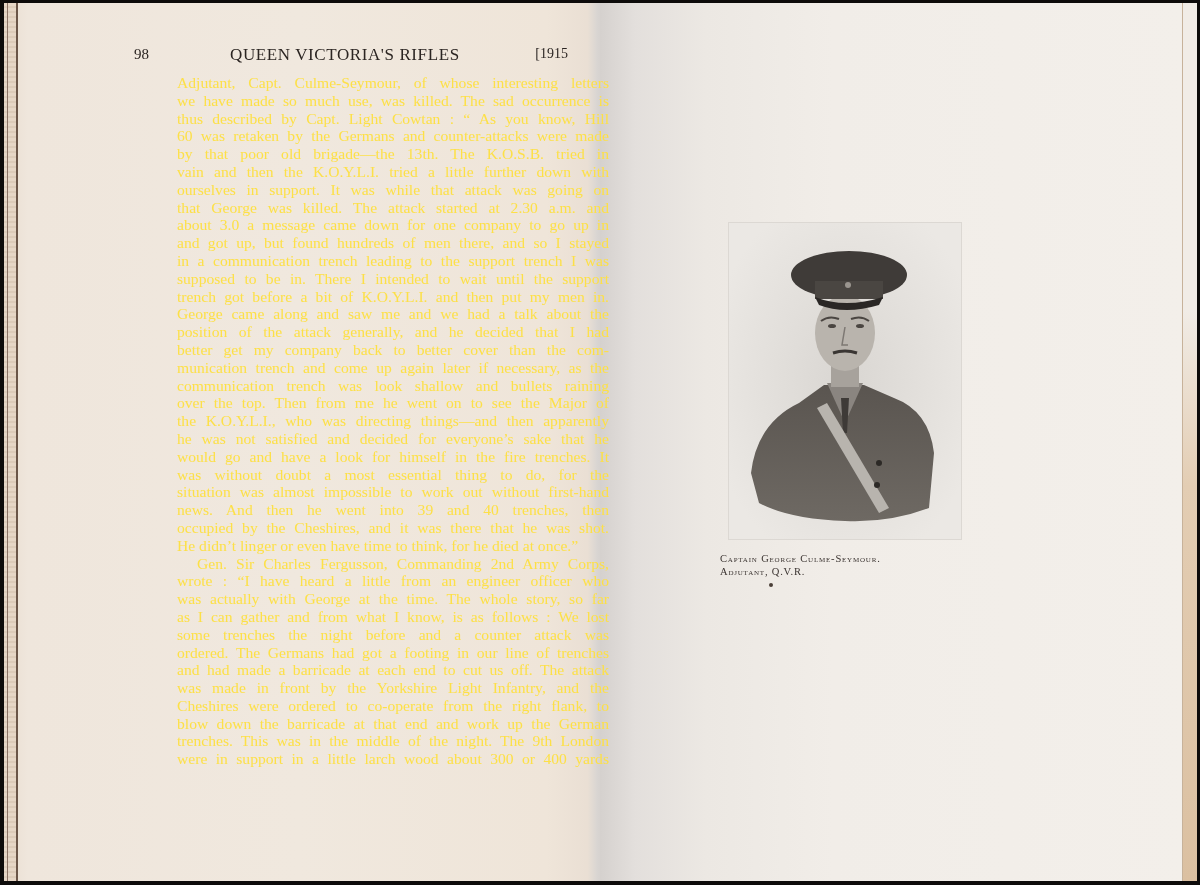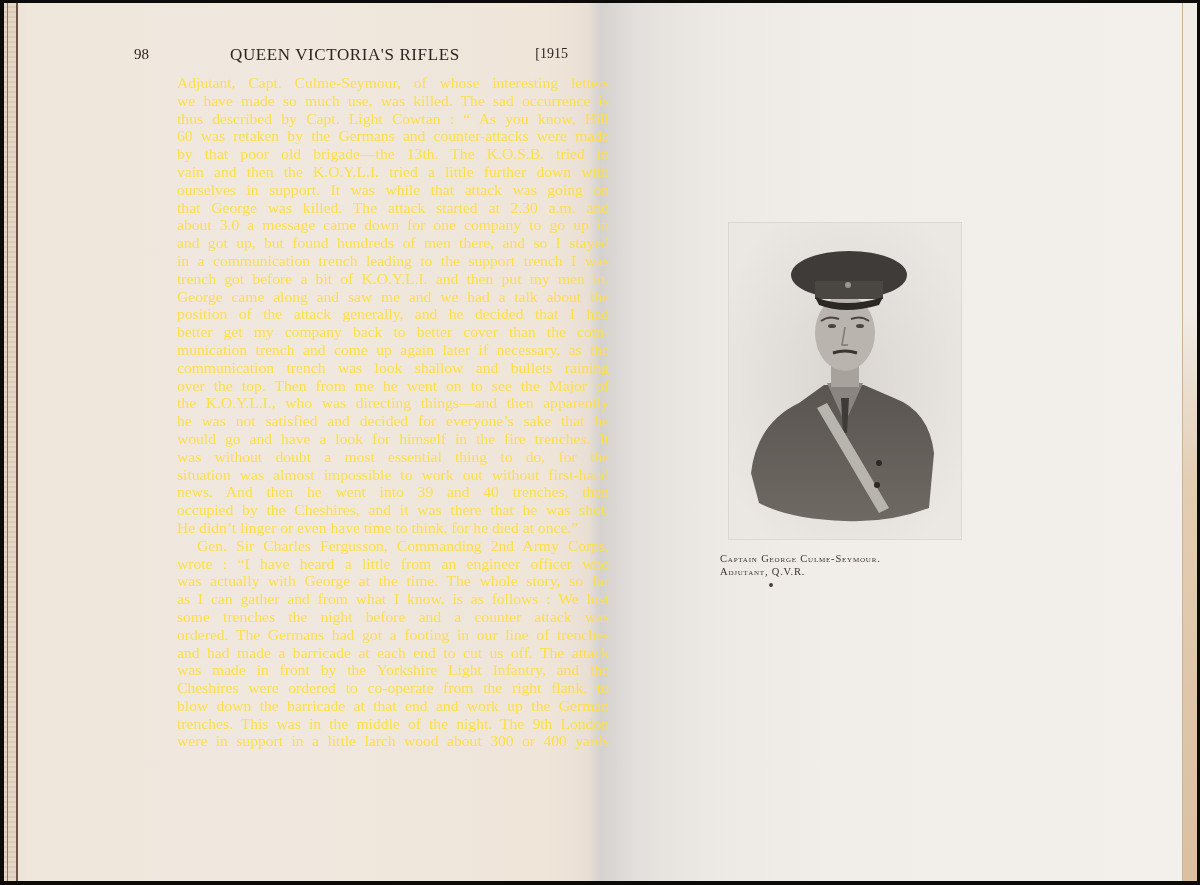--- a/index.html
+++ b/index.html
@@ -103,20 +103,21 @@
     <span class="line">we have made so much use, was killed.  The sad occurrence is</span>
     <span class="line">thus described by Capt. Light Cowtan :  “ As you know, Hill</span>
     <span class="line">60 was retaken by the Germans and counter-attacks were made</span>
     <span class="line">by that poor old brigade—the 13th.  The K.O.S.B. tried in</span>
     <span class="line">vain and then the K.O.Y.L.I. tried a little further down with</span>
     <span class="line">ourselves in support.  It was while that attack was going on</span>
     <span class="line">that George was killed.  The attack started at 2.30 a.m. and</span>
     <span class="line">about 3.0 a message came down for one company to go up in</span>
     <span class="line">and got up, but found hundreds of men there, and so I stayed</span>
     <span class="line">in a communication trench leading to the support trench I was</span>
+    <span class="line">supposed to be in.  There I intended to wait until the support</span>
     <span class="line">trench got before a bit of K.O.Y.L.I. and then put my men in.</span>
     <span class="line">George came along and saw me and we had a talk about the</span>
     <span class="line">position of the attack generally, and he decided that I had</span>
     <span class="line">better get my company back to better cover than the com-</span>
     <span class="line">munication trench and come up again later if necessary, as the</span>
     <span class="line">communication trench was look shallow and bullets raining</span>
     <span class="line">over the top.  Then from me he went on to see the Major of</span>
     <span class="line">the K.O.Y.L.I., who was directing things—and then apparently</span>
     <span class="line">he was not satisfied and decided for everyone’s sake that he</span>
     <span class="line">would go and have a look for himself in the fire trenches.  It</span>

